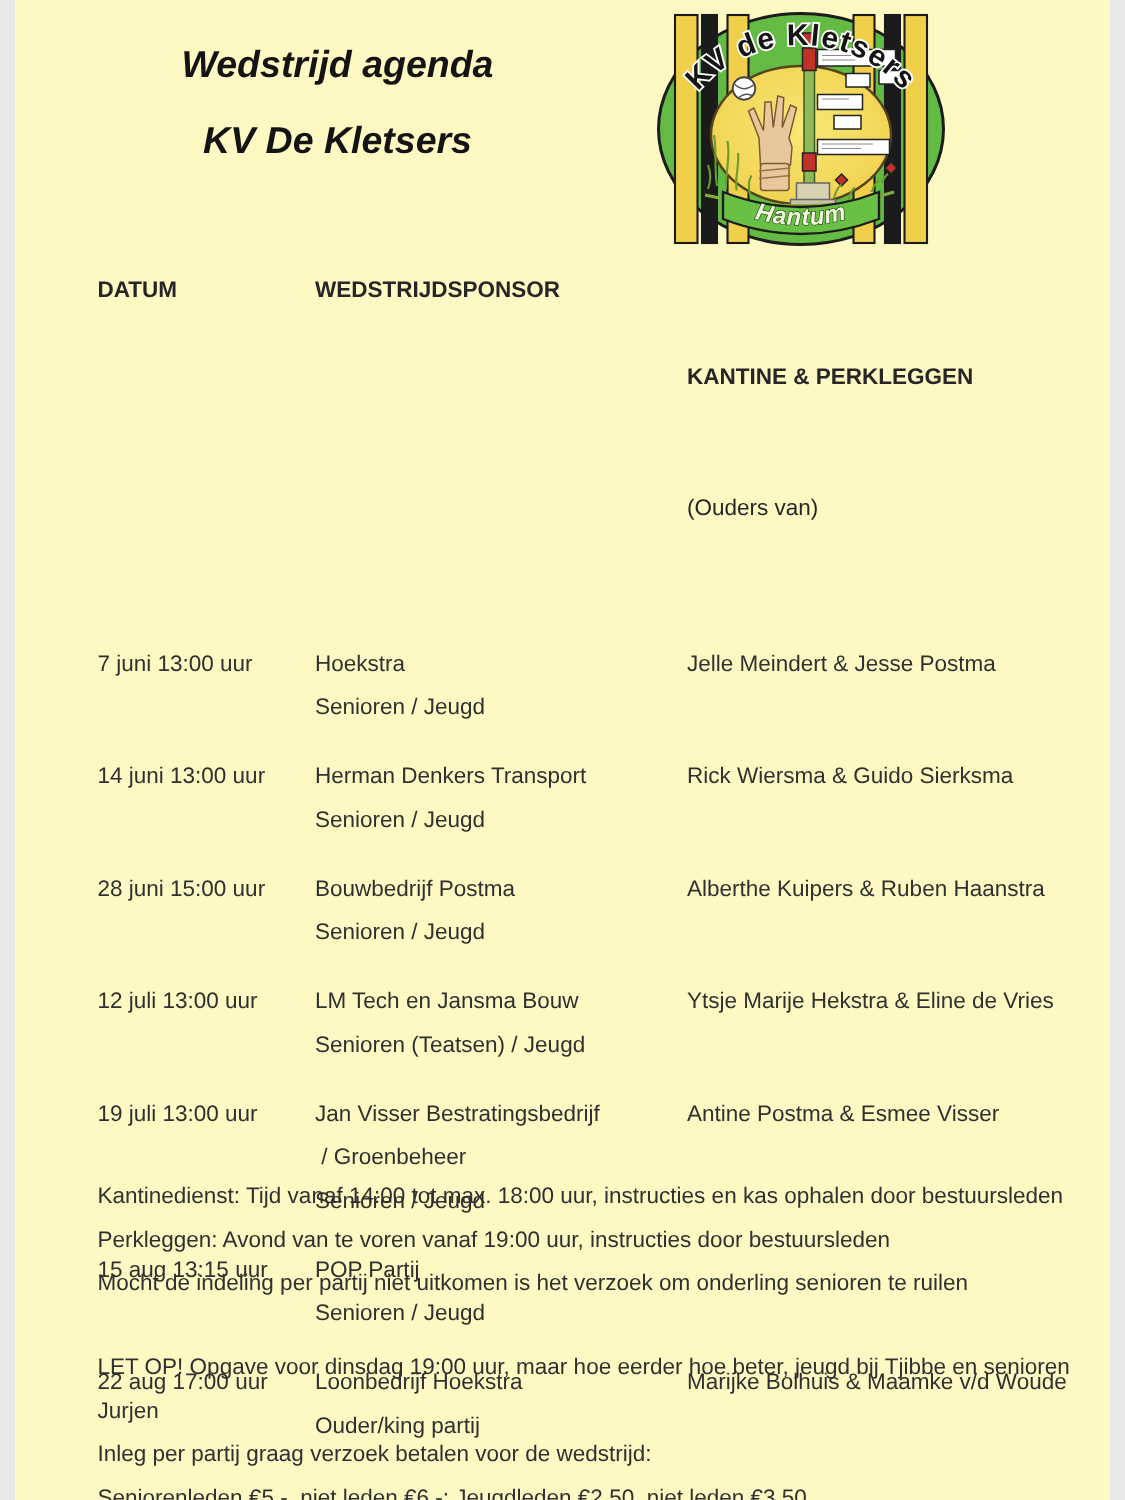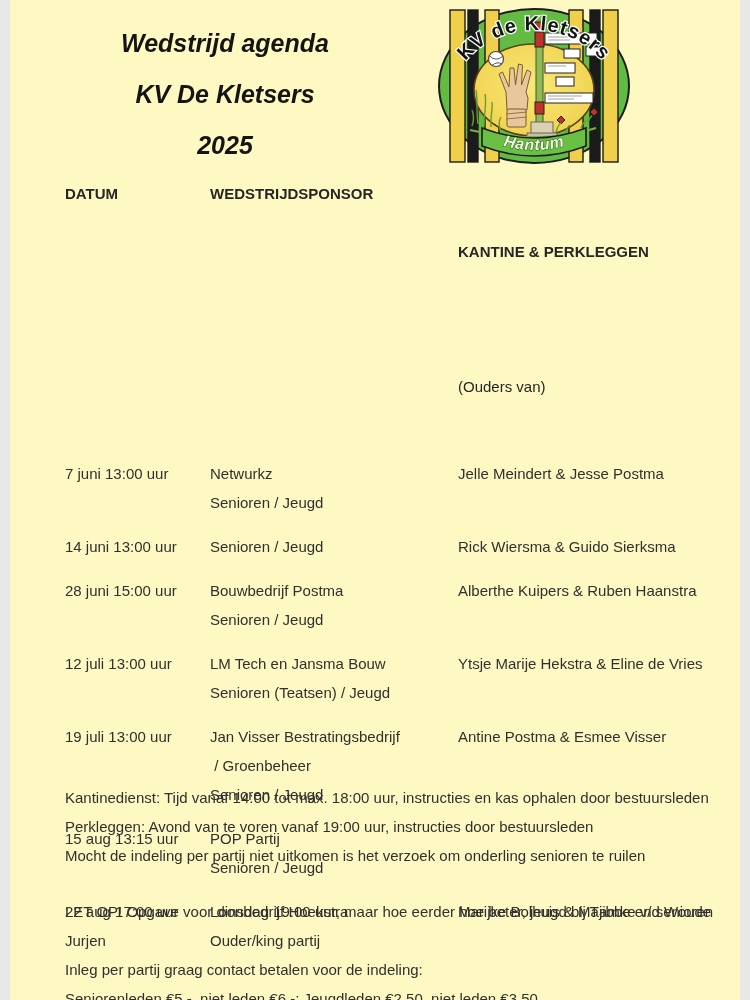--- a/index.html
+++ b/index.html
@@ -13,36 +13,35 @@
     font-weight:bold;font-style:italic;color:#141414;
   }
   .title-block .t-line{font-size:25px;line-height:51px;}
   
   .logo{position:absolute;top:6px;left:426px;width:196px;height:160px;}
   
   .schedule{position:absolute;top:179px;left:55px;width:660px;}
   .t-head,.t-row{display:grid;grid-template-columns:145px 248px 1fr;}
   .t-head{font-weight:bold;color:#262626;}
   .t-head div,.t-row div{line-height:29px;white-space:pre-wrap;}
-  .t-row{margin-bottom:15px;}
-  .subhead{font-weight:normal;margin-top:48px;}
+  .t-row{margin-bottom:15px;margin-top:17px;}
+  .subhead{font-weight:normal;}
   
   .notes{position:absolute;left:55px;top:783px;width:680px;}
   .notes .note-line{line-height:29px;}
   .notes .block2{margin-top:27px;}
 </style>
 </head>
 <body>
 
 <div class="page">
 
   <div class="title-block">
     <div class="t-line">Wedstrijd agenda</div>
     <div class="t-line">KV De Kletsers</div>
-    <div class="t-line">2025</div>
   </div>
 
   <div class="logo">
     <svg viewBox="0 0 196 160" width="196" height="160">
       <defs>
         <radialGradient id="ovalY" cx="50%" cy="45%" r="65%">
           <stop offset="0%" stop-color="#f9e878"></stop>
           <stop offset="100%" stop-color="#f0cf4a"></stop>
         </radialGradient>
         <path id="arcTop" d="M 14 98 A 84 74 0 0 1 182 98" fill="none"></path>
@@ -120,26 +119,26 @@
       <div>DATUM</div>
       <div>WEDSTRIJDSPONSOR</div>
       <div>
         <div>KANTINE &amp; PERKLEGGEN</div>
         <div class="subhead">(Ouders van)</div>
       </div>
     </div>
     <div>
         <div class="t-row">
           <div><div>7 juni 13:00 uur</div></div>
-          <div><div>Netwurkz</div><div>Senioren / Jeugd</div></div>
+          <div><div>Hoekstra</div><div>Senioren / Jeugd</div></div>
           <div><div>Jelle Meindert &amp; Jesse Postma</div></div>
         </div>
         <div class="t-row">
           <div><div>14 juni 13:00 uur</div></div>
-          <div><div>Senioren / Jeugd</div></div>
+          <div><div>Herman Denkers Transport</div><div>Senioren / Jeugd</div></div>
           <div><div>Rick Wiersma &amp; Guido Sierksma</div></div>
         </div>
         <div class="t-row">
           <div><div>28 juni 15:00 uur</div></div>
           <div><div>Bouwbedrijf Postma</div><div>Senioren / Jeugd</div></div>
           <div><div>Alberthe Kuipers &amp; Ruben Haanstra</div></div>
         </div>
         <div class="t-row">
           <div><div>12 juli 13:00 uur</div></div>
           <div><div>LM Tech en Jansma Bouw</div><div>Senioren (Teatsen) / Jeugd</div></div>
@@ -163,18 +162,18 @@
   </div>
 
   <div class="notes">
     <div class="block1">
         <div class="note-line">Kantinedienst: Tijd vanaf 14:00 tot max. 18:00 uur, instructies en kas ophalen door bestuursleden</div>
         <div class="note-line">Perkleggen: Avond van te voren vanaf 19:00 uur, instructies door bestuursleden</div>
         <div class="note-line">Mocht de indeling per partij niet uitkomen is het verzoek om onderling senioren te ruilen</div>
       </div>
     <div class="block2">
         <div class="note-line">LET OP! Opgave voor dinsdag 19:00 uur, maar hoe eerder hoe beter, jeugd bij Tjibbe en senioren Jurjen</div>
-        <div class="note-line">Inleg per partij graag contact betalen voor de indeling:</div>
+        <div class="note-line">Inleg per partij graag verzoek betalen voor de wedstrijd:</div>
         <div class="note-line">Seniorenleden €5,-, niet leden €6,-; Jeugdleden €2,50, niet leden €3,50</div>
       </div>
   </div>
 
 </div>
 
 </body></html>

